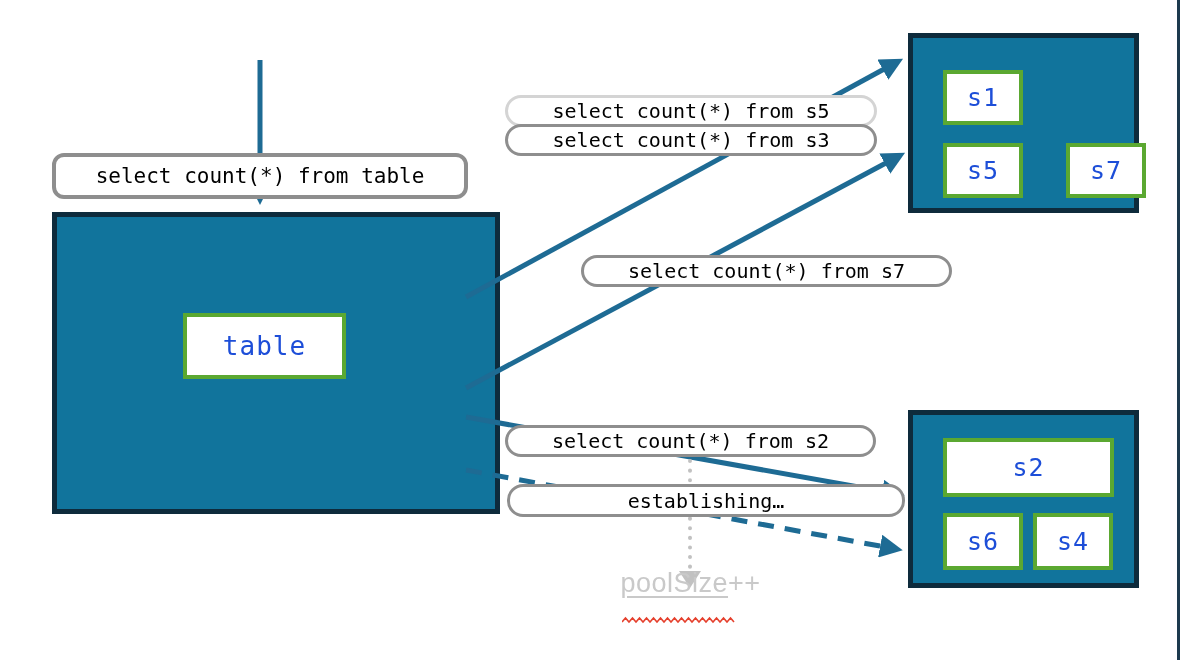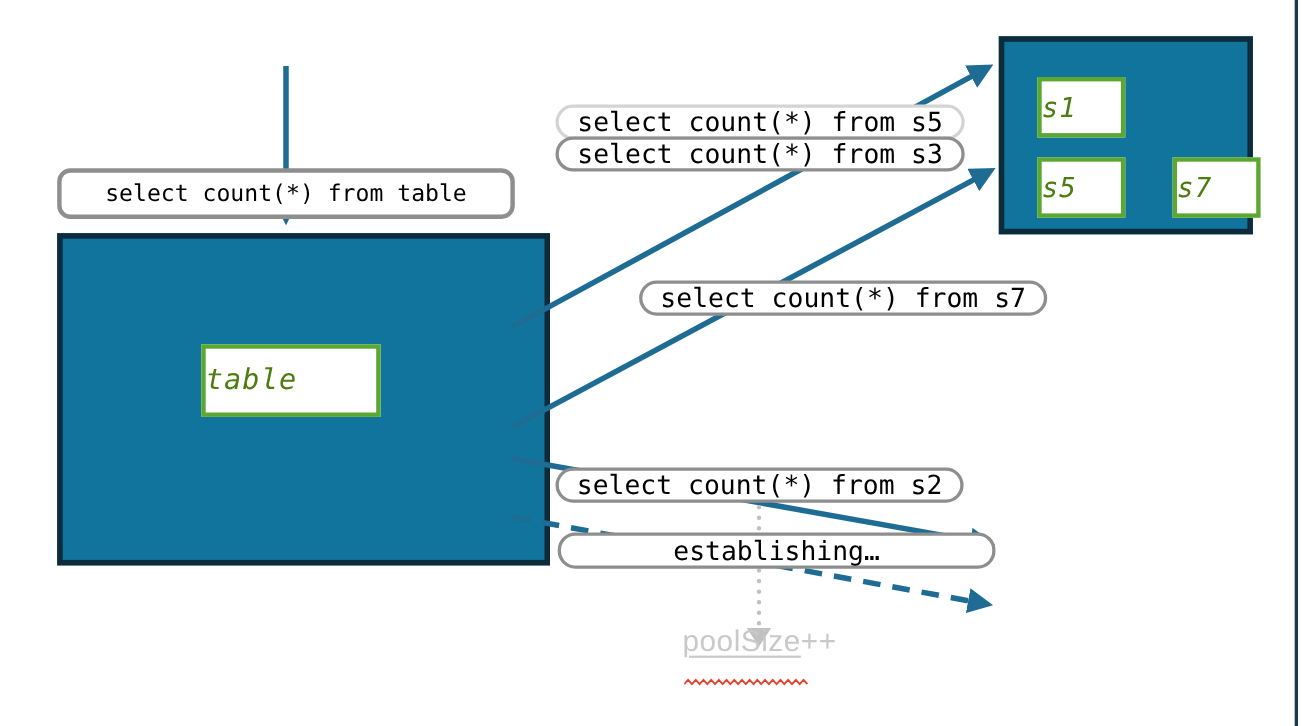--- a/index.html
+++ b/index.html
@@ -19,40 +19,40 @@
   .box {
     position:absolute; background:#11749c; border:5px solid #0e2b3c; z-index:10;
   }
   .table-box   { left:52px;  top:212px; width:448px; height:302px; }
   .shard-top   { left:908px; top:33px;  width:231px; height:180px; }
   .shard-bottom{ left:908px; top:410px; width:231px; height:178px; }
 
   
   .inner-box {
     position:absolute; background:#ffffff; border:4px solid #5ba831;
-    display:flex; align-items:center; 
-    font-size:25px; color:#4d7c0f; letter-spacing:1px;font-style:italic;
+    display:flex; align-items:center; justify-content:center;
+    font-size:25px; color:#1d4ed8; letter-spacing:1px;
   }
   .table-inner { left:126px; top:96px; width:163px; height:66px; font-size:26px; }
   .pos-s1 { left:30px;  top:32px;  width:80px;  height:55px; }
   .pos-s3 { left:120px; top:32px;  width:80px;  height:55px; }
   .pos-s5 { left:30px;  top:105px; width:80px;  height:55px; }
   .pos-s7 { left:120px; top:105px; width:80px;  height:55px;margin-left:33px; }
   .pos-s2 { left:30px;  top:23px;  width:171px; height:59px; }
   .pos-s6 { left:30px;  top:98px;  width:80px;  height:57px; }
   .pos-s4 { left:120px; top:98px;  width:80px;  height:57px; }
 
   
   svg.arrows { position:absolute; left:0; top:0; z-index:20; pointer-events:none; }
 
   
   .qlabel {
     position:absolute; background:#ffffff; border:3px solid #8e8e8e;
     border-radius:16px; display:flex; align-items:center; justify-content:center;
-    font-size:24px; color:#000000; z-index:30; white-space:nowrap;
+    font-size:20px; color:#000000; z-index:30; white-space:nowrap;
   }
   .label-table { left:52px;  top:109px; width:416px; height:46px;
                  border-width:4px; border-radius:12px; font-size:21px;margin-top:44px; }
   .label-s5  { left:505px; top:95px;  width:372px; height:32px; border-color:#d4d4d4; z-index:29; }
   .label-s3  { left:505px; top:124px; width:372px; height:32px; }
   .label-s7  { left:581px; top:255px; width:371px; height:32px; }
   .label-s2  { left:505px; top:425px; width:371px; height:32px; }
   .label-est { left:507px; top:484px; width:398px; height:33px; }
 
   
@@ -85,20 +85,31 @@
       <span>s1</span>
     </div>
     <div class="inner-box pos-s5">
       <span>s5</span>
     </div>
     <div class="inner-box pos-s7">
       <span>s7</span>
     </div>
   </div>
 
+  <div class="box shard-bottom">
+    <div class="inner-box pos-s2">
+      <span>s2</span>
+    </div>
+    <div class="inner-box pos-s6">
+      <span>s6</span>
+    </div>
+    <div class="inner-box pos-s4">
+      <span>s4</span>
+    </div>
+  </div>
 
   <svg class="arrows" width="1184" height="660" viewBox="0 0 1184 660">
     <defs>
       <marker id="ah" viewBox="0 0 10 10" refX="7" refY="5" markerWidth="4.6" markerHeight="4.6" orient="auto">
         <path d="M0 0 L10 5 L0 10 Z" fill="#1e6b94"></path>
       </marker>
     </defs>
 
     <line x1="260" y1="60" x2="260" y2="198" stroke="#1e6b94" stroke-width="5" marker-end="url(#ah)"></line>
 

